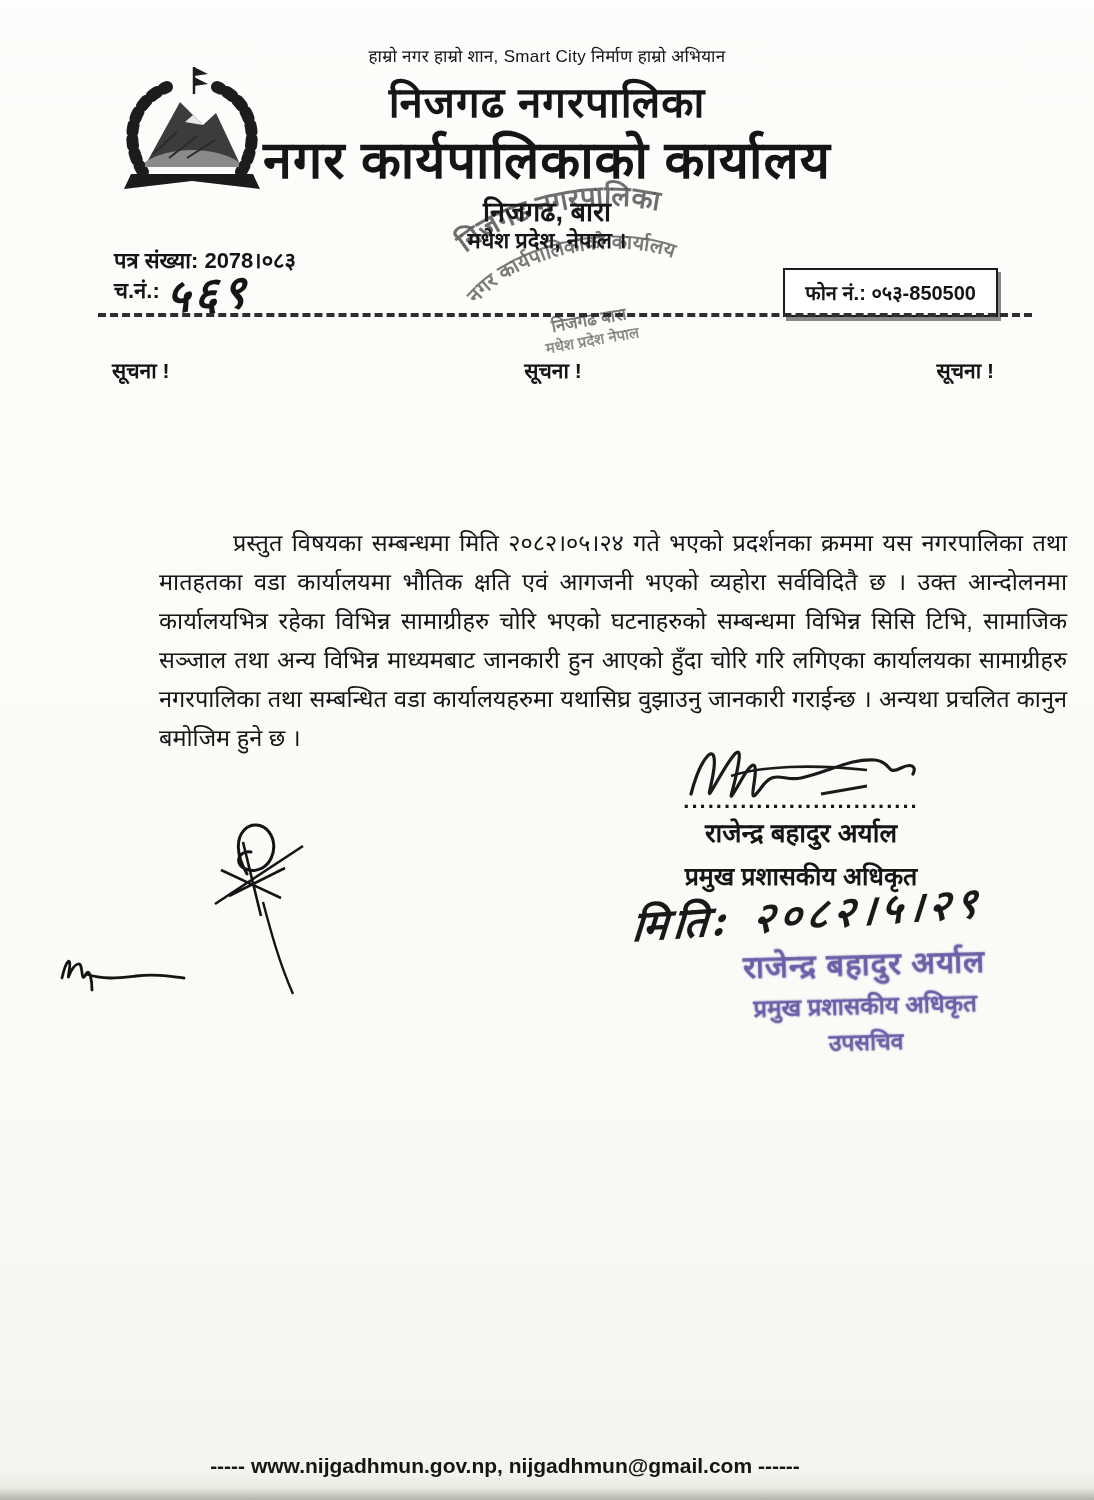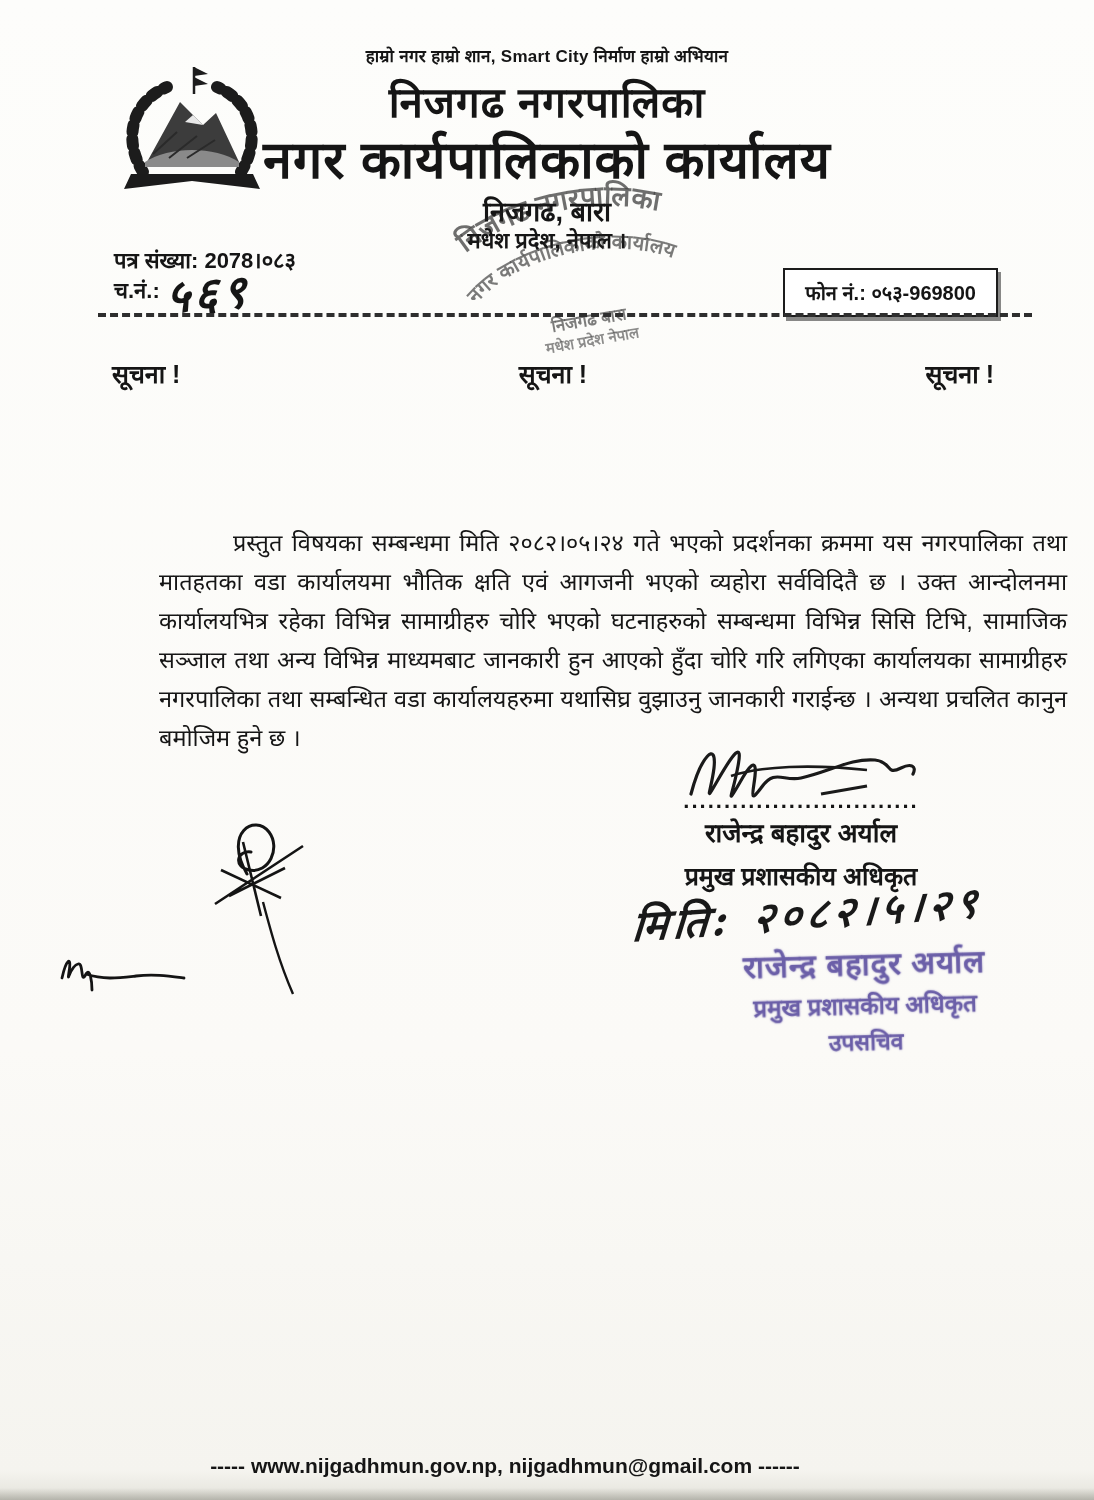--- a/index.html
+++ b/index.html
@@ -9,21 +9,21 @@
     margin:0 auto;
     background:linear-gradient(180deg,#fdfdfb 0%,#fbfaf7 70%,#f5f4ef 98%,#e3e2da 100%);
     font-family:"Liberation Sans","DejaVu Sans",sans-serif;
     color:#151515;
     overflow:hidden;
   }
   .center{left:0;right:0;text-align:center;}
   .abs{position:absolute;}
 
   
-  .tagline{top:44px;font-size:17px;font-weight:bold;letter-spacing:.3px;}
+  .tagline{top:44px;font-size:17px;font-weight:normal;letter-spacing:.3px;}
   .muni{top:72px;font-size:42px;font-weight:bold;letter-spacing:1px;}
   .office{top:122px;font-size:52px;font-weight:bold;letter-spacing:1px;}
   .place{top:192px;font-size:27px;font-weight:bold;}
   .province{top:224px;font-size:22px;font-weight:bold;}
   .logo{left:116px;top:62px;width:152px;height:140px;}
 
   
   .round-stamp{left:402px;top:186px;width:340px;height:170px;transform:rotate(-10deg);opacity:.82;}
 
   
@@ -34,21 +34,21 @@
     letter-spacing:4px;vertical-align:-12px;
   }
   .phone-box{
     right:96px;top:268px;border:2.5px solid #1c1c1c;background:#fff;
     padding:9px 20px;font-size:20px;font-weight:bold;
     box-shadow:3px 4px 0 rgba(40,40,40,.55);
   }
   .dash-line{left:98px;right:62px;top:313px;border-top:4px dashed #2e2e2e;height:0;}
 
   
-  .notice-row{top:356px;left:112px;right:100px;display:flex;justify-content:space-between;font-size:25px;font-weight:bold;}
+  .notice-row{top:356px;left:112px;right:100px;display:flex;justify-content:space-between;font-size:21px;font-weight:bold;}
 
   
   .subject-wrap{top:444px;}
   .subject{
     display:inline-block;font-size:27px;font-weight:bold;
     border-bottom:2.5px solid #151515;padding-bottom:5px;letter-spacing:.5px;
   }
 
   
   .body-text{
@@ -130,21 +130,21 @@
     <text x="178" y="162" font-size="15" font-weight="bold" fill="rgba(30,30,30,.62)" text-anchor="middle">मधेश प्रदेश नेपाल</text>
   </svg>
 
   <div class="abs ref-left">
     <div>पत्र संख्या: 2078।०८३</div>
     <div>
       <span>च.नं.:</span>
       <span class="handwritten-no">५६९</span>
     </div>
   </div>
-  <div class="abs phone-box">फोन नं.: ०५३-969800</div>
+  <div class="abs phone-box">फोन नं.: ०५३-850500</div>
   <div class="abs dash-line"></div>
 
   <div class="abs notice-row">
     <span>सूचना !</span>
     <span>सूचना !</span>
     <span>सूचना !</span>
   </div>
 
 
   <p class="abs body-text">प्रस्तुत विषयका सम्बन्धमा मिति २०८२।०५।२४ गते भएको प्रदर्शनका क्रममा यस नगरपालिका तथा मातहतका वडा कार्यालयमा भौतिक क्षति एवं आगजनी भएको व्यहोरा सर्वविदितै छ । उक्त आन्दोलनमा कार्यालयभित्र रहेका विभिन्न सामाग्रीहरु चोरि भएको घटनाहरुको सम्बन्धमा विभिन्न सिसि टिभि, सामाजिक सञ्जाल तथा अन्य विभिन्न माध्यमबाट जानकारी हुन आएको हुँदा चोरि गरि लगिएका कार्यालयका सामाग्रीहरु नगरपालिका तथा सम्बन्धित वडा कार्यालयहरुमा यथासिघ्र वुझाउनु जानकारी गराईन्छ । अन्यथा प्रचलित कानुन बमोजिम हुने छ ।</p>

